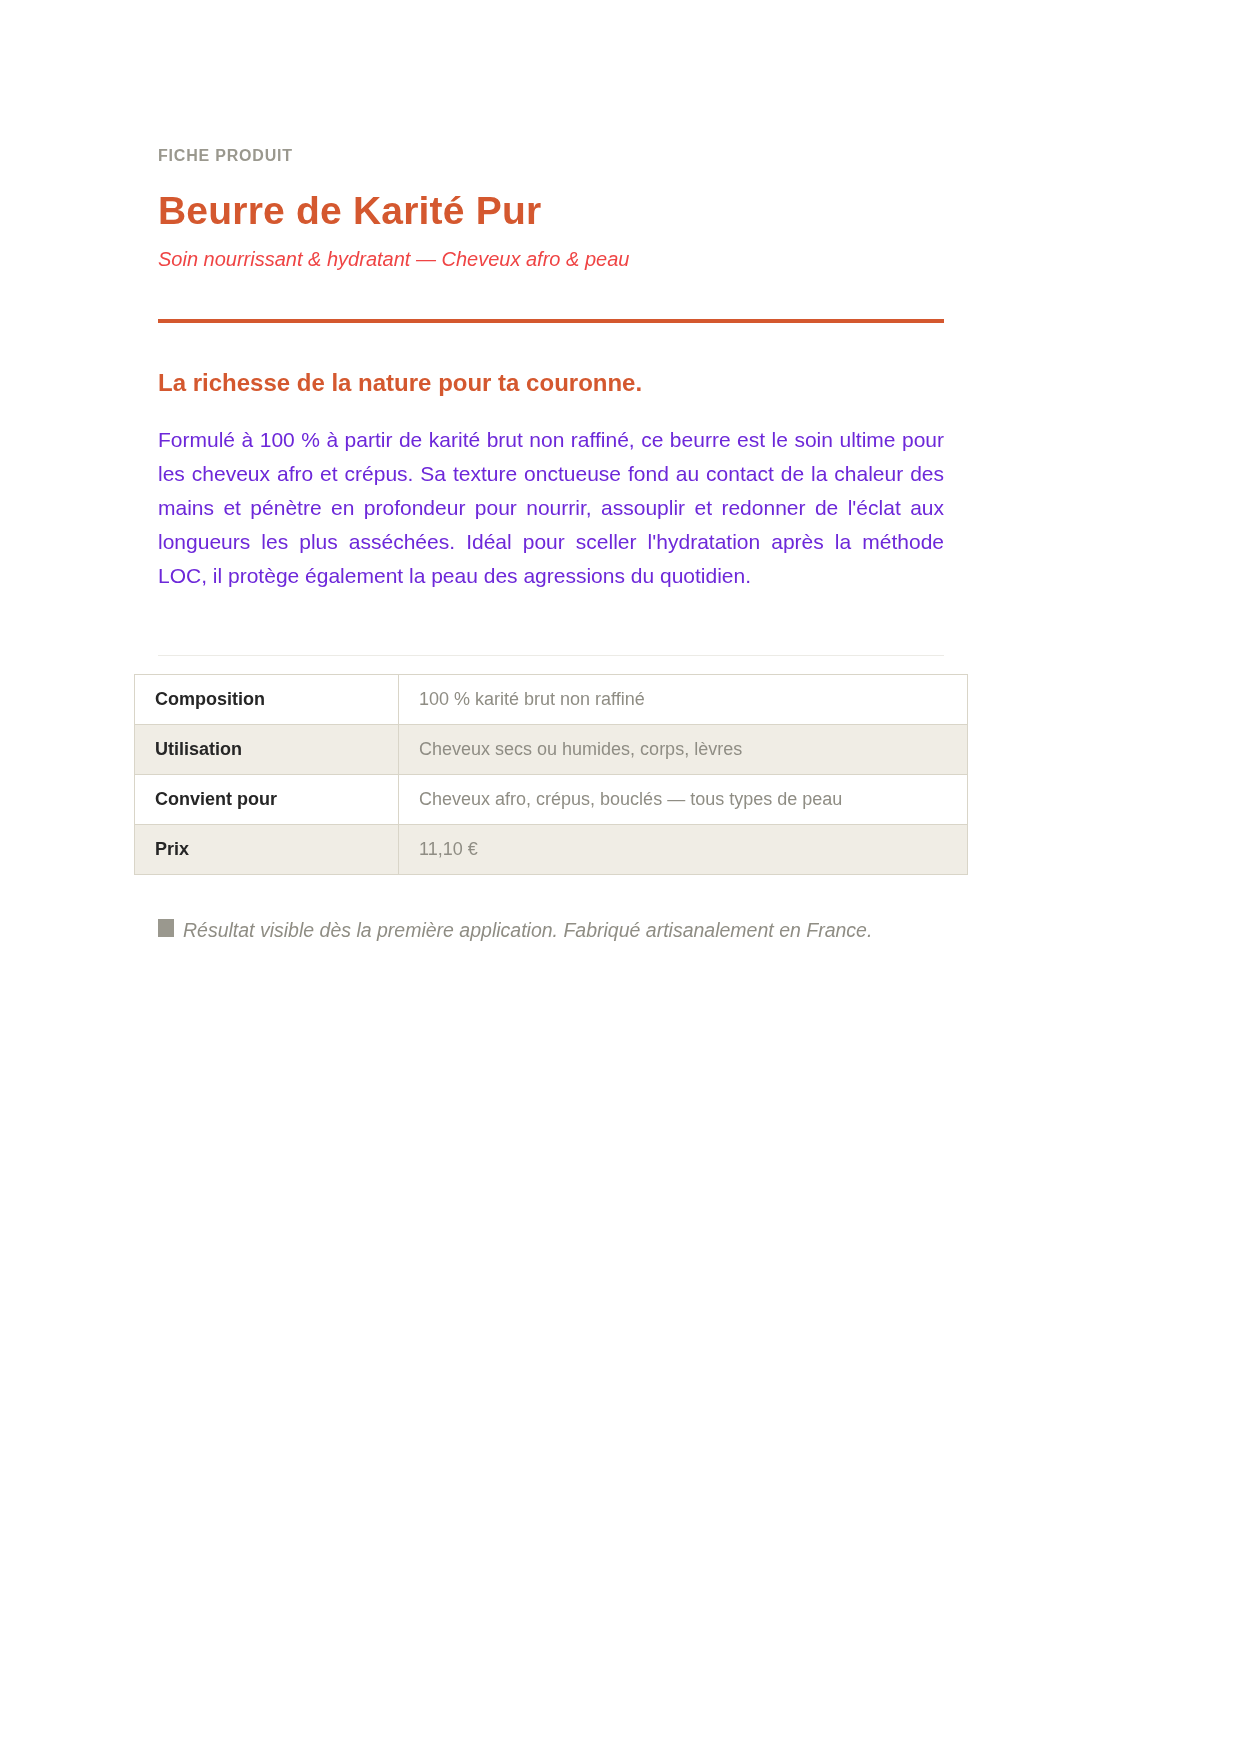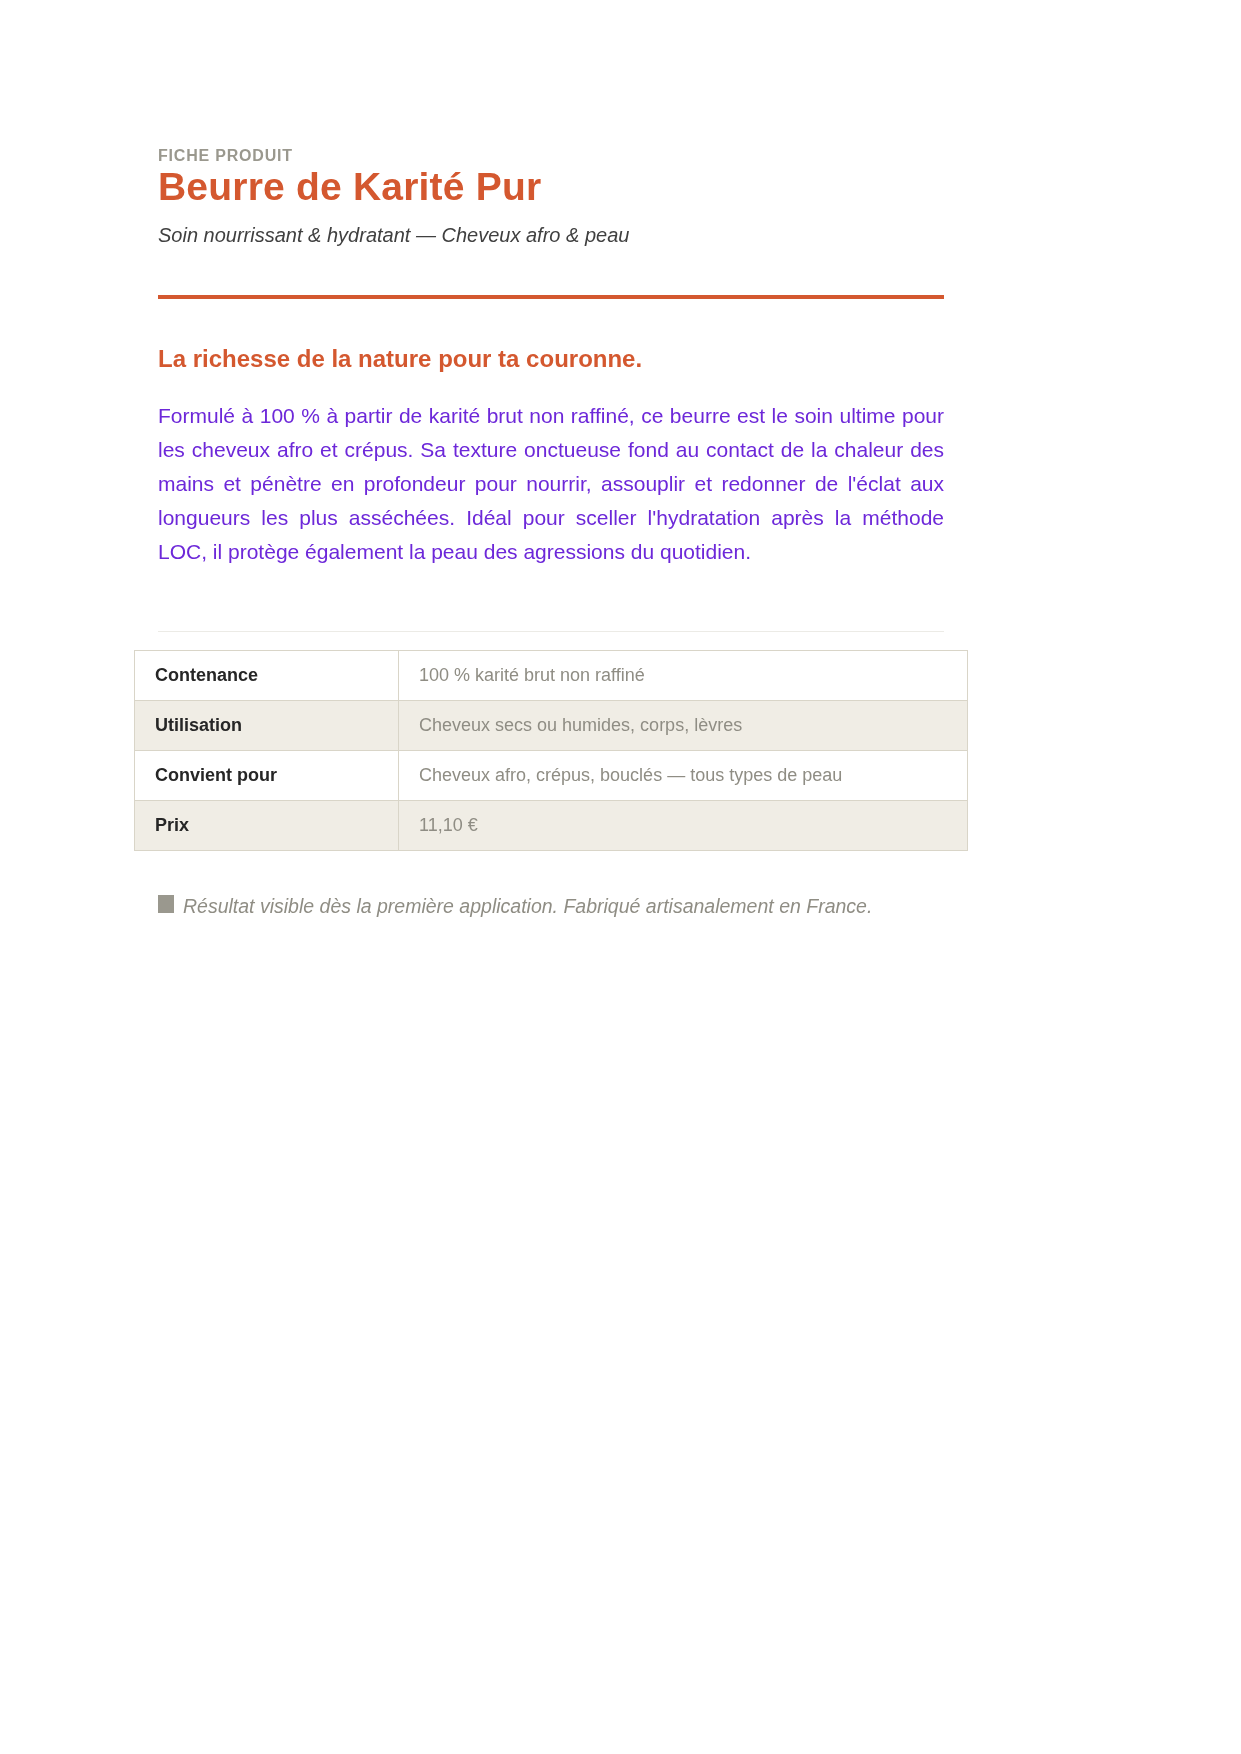--- a/index.html
+++ b/index.html
@@ -19,30 +19,31 @@
   .content {
     padding: 147px 158px 0 158px;
   }
   .kicker {
     font-size: 16px;
     font-weight: bold;
     letter-spacing: 0.8px;
     color: #9a988e;
   }
   .title {
+    margin-top: 24px;
     font-size: 39px;
     font-weight: bold;
     color: #d4582f;
     letter-spacing: 0.2px;
   }
   .subtitle {
     margin-top: 15px;
     font-size: 20px;
     font-style: italic;
-    color: #404040;
+    color: #ef4444;
   }
   .rule {
     margin-top: 48px;
     height: 4px;
     width: 100%;
     background: #d4582f;
     border: none;
   }
   .section-heading {
     margin-top: 46px;
@@ -121,21 +122,21 @@
 
     <h2 class="section-heading">La richesse de la nature pour ta couronne.</h2>
 
     <p class="body-text">Formulé à 100 % à partir de karité brut non raffiné, ce beurre est le soin ultime pour les cheveux afro et crépus. Sa texture onctueuse fond au contact de la chaleur des mains et pénètre en profondeur pour nourrir, assouplir et redonner de l'éclat aux longueurs les plus asséchées. Idéal pour sceller l'hydratation après la méthode LOC, il protège également la peau des agressions du quotidien.</p>
 
     <div class="thin-divider"></div>
 
     <table class="spec-table">
       <tbody>
         <tr>
-          <td class="spec-label">Contenance</td>
+          <td class="spec-label">Composition</td>
           <td class="spec-value">100 % karité brut non raffiné</td>
         </tr>
         <tr>
           <td class="spec-label">Utilisation</td>
           <td class="spec-value">Cheveux secs ou humides, corps, lèvres</td>
         </tr>
         <tr>
           <td class="spec-label">Convient pour</td>
           <td class="spec-value">Cheveux afro, crépus, bouclés — tous types de peau</td>
         </tr>

